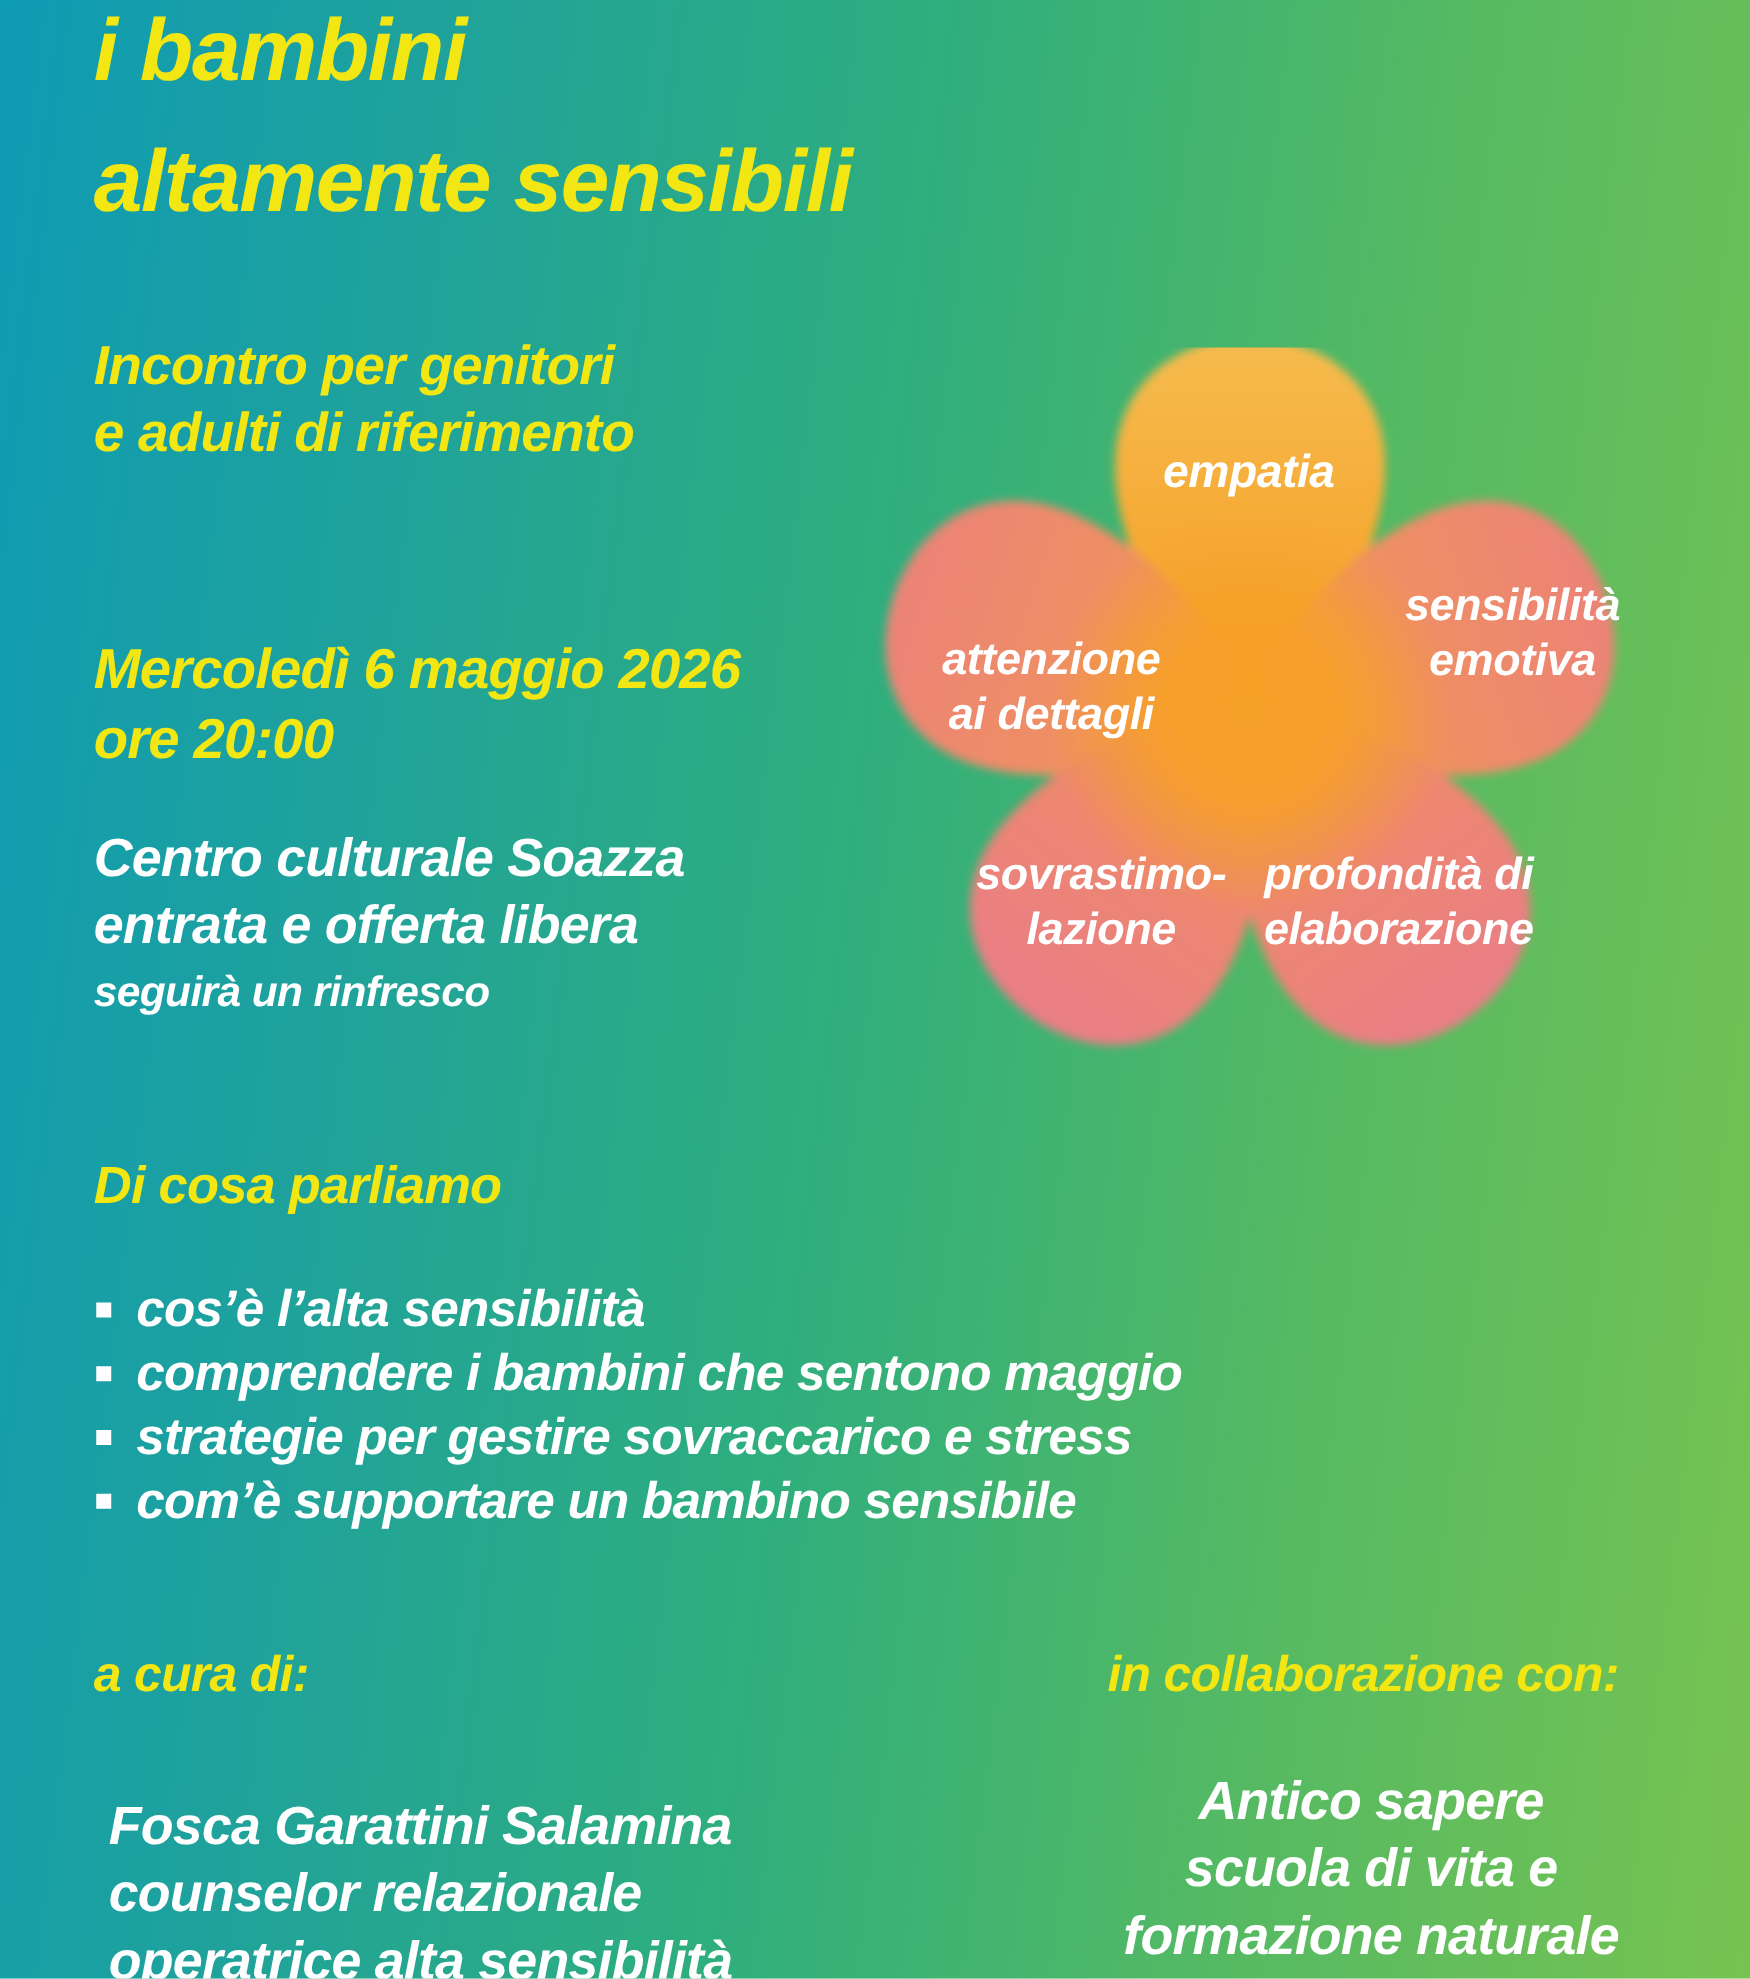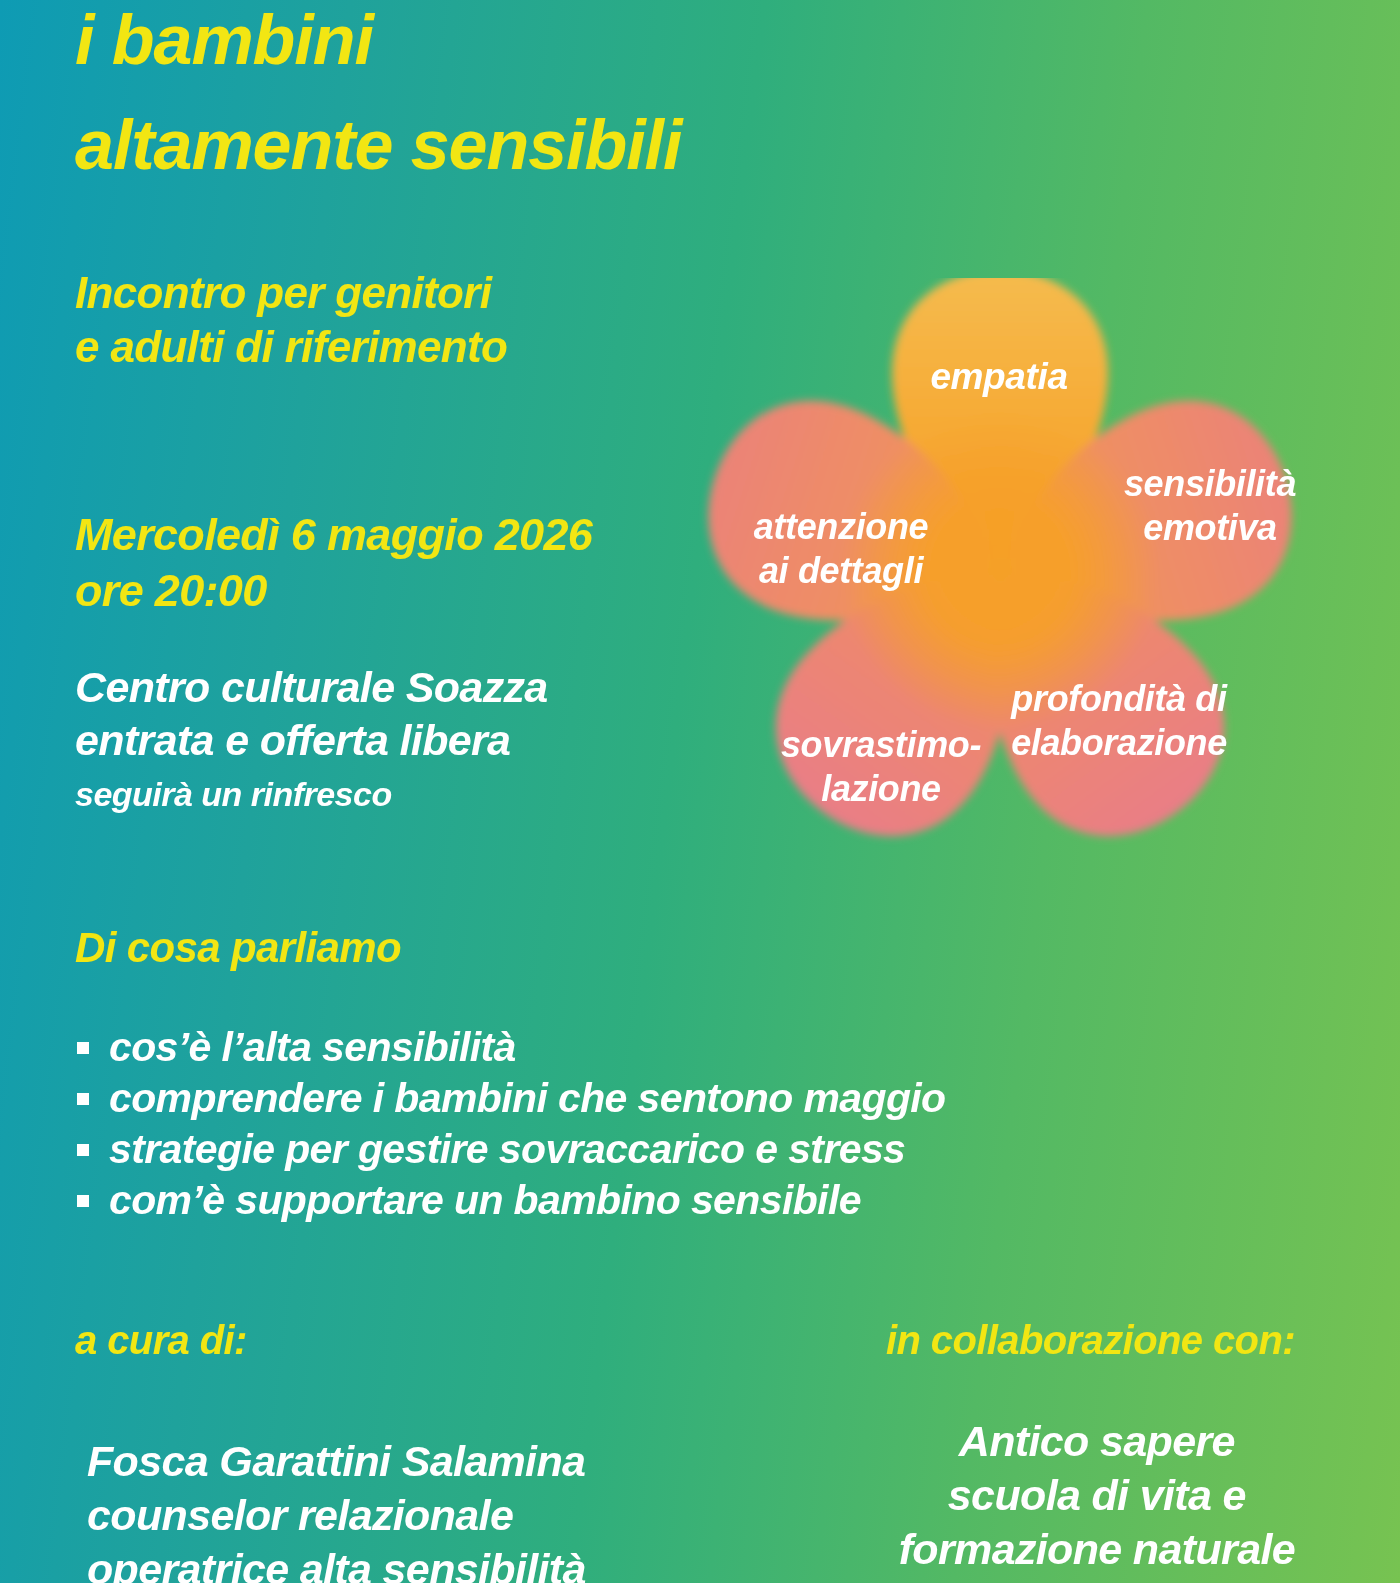--- a/index.html
+++ b/index.html
@@ -48,21 +48,21 @@
     position: absolute;
     transform: translate(-50%, -50%);
     color: #ffffff; font-weight: 700;
     font-size: 36px; line-height: 1.22;
     text-align: center; white-space: nowrap;
     letter-spacing: -0.01em;
   }
   .pl-top         { left: 309px; top:  99px; font-size: 37px; }
   .pl-upper-left  { left: 151px; top: 231px; margin-top: 40px; }
   .pl-upper-right { left: 520px; top: 228px; }
-  .pl-lower-left  { left: 191px; top: 443px; margin-top: 46px; }
+  .pl-lower-left  { left: 191px; top: 443px; }
   .pl-lower-right { left: 429px; top: 443px; }
 </style>
 </head>
 <body>
 
 <div class="poster">
 
   <div class="txt yellow title">
     <div>i bambini</div>
     <div>altamente sensibili</div>

